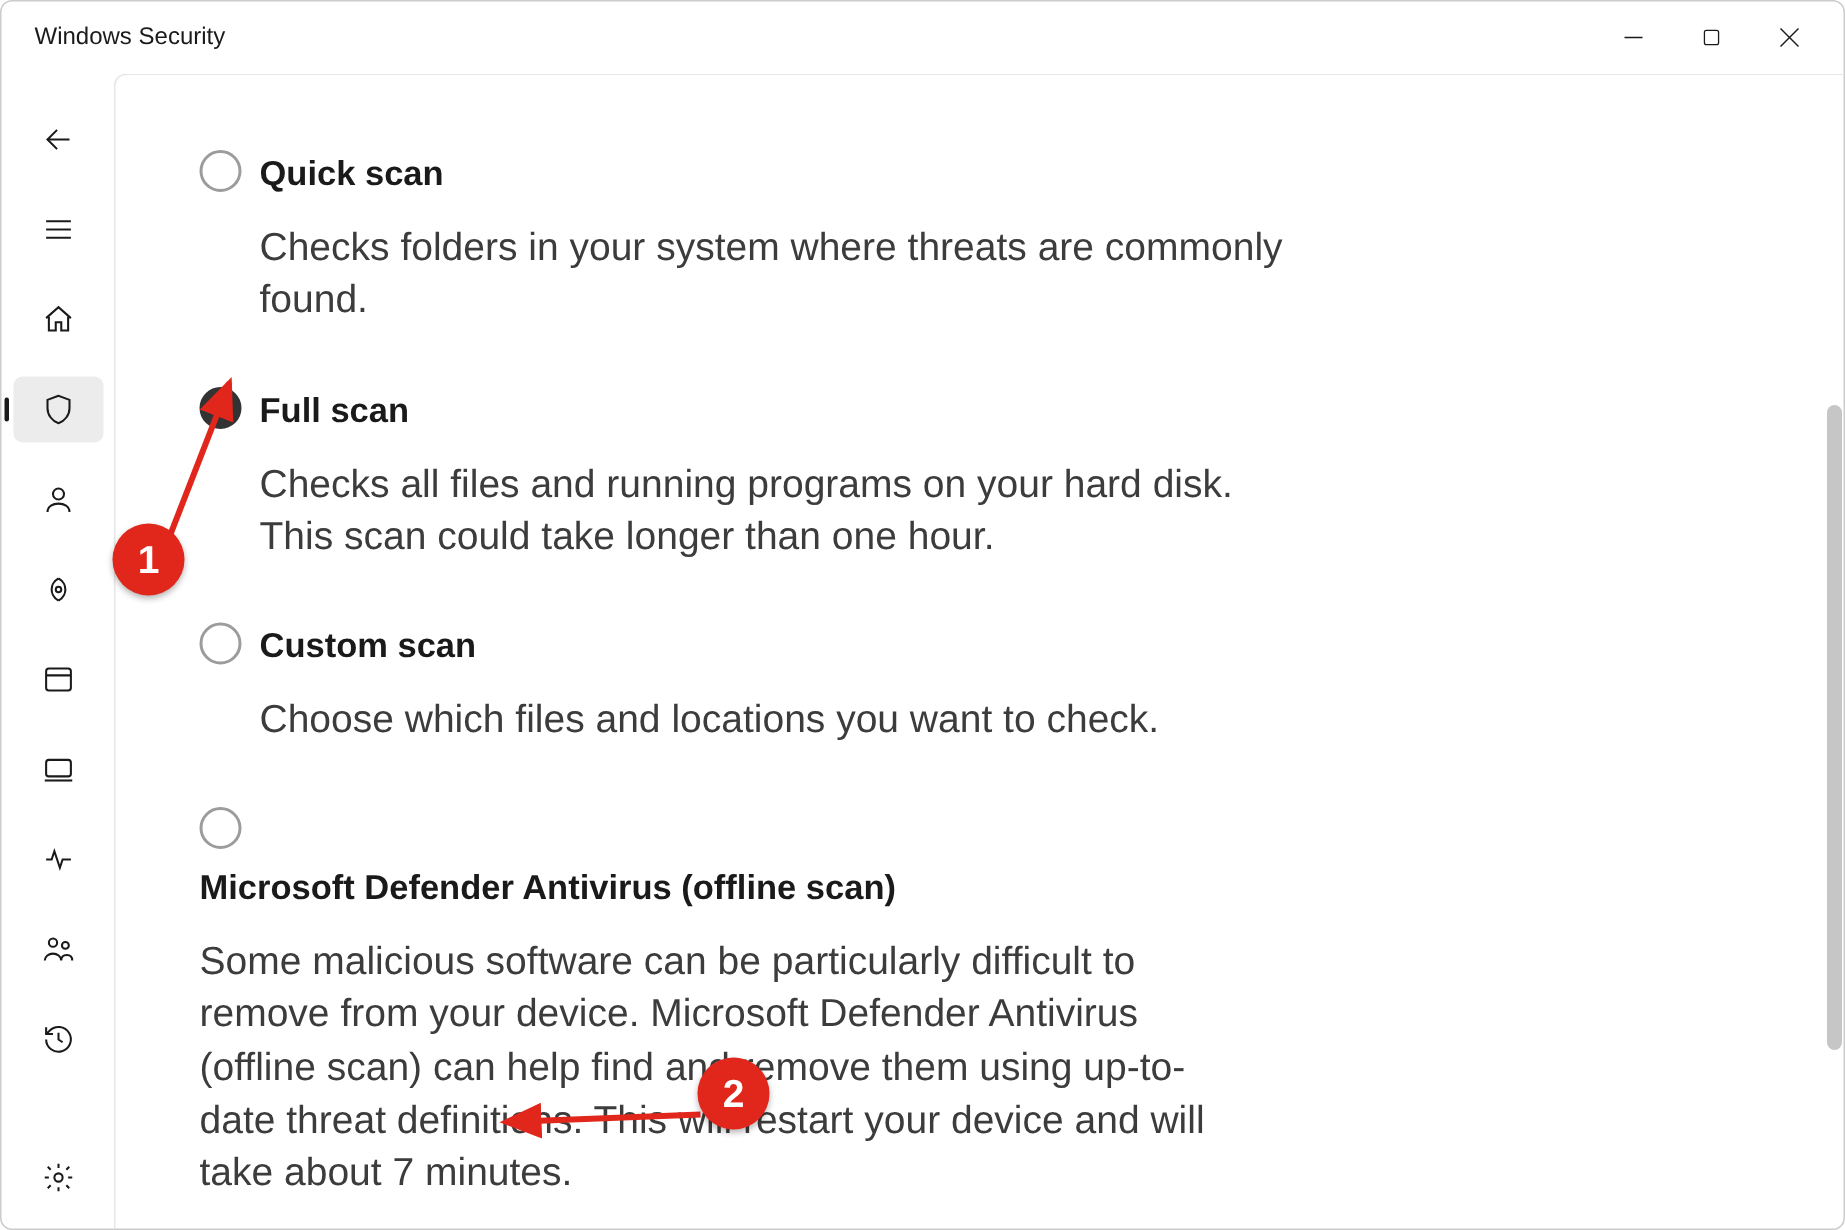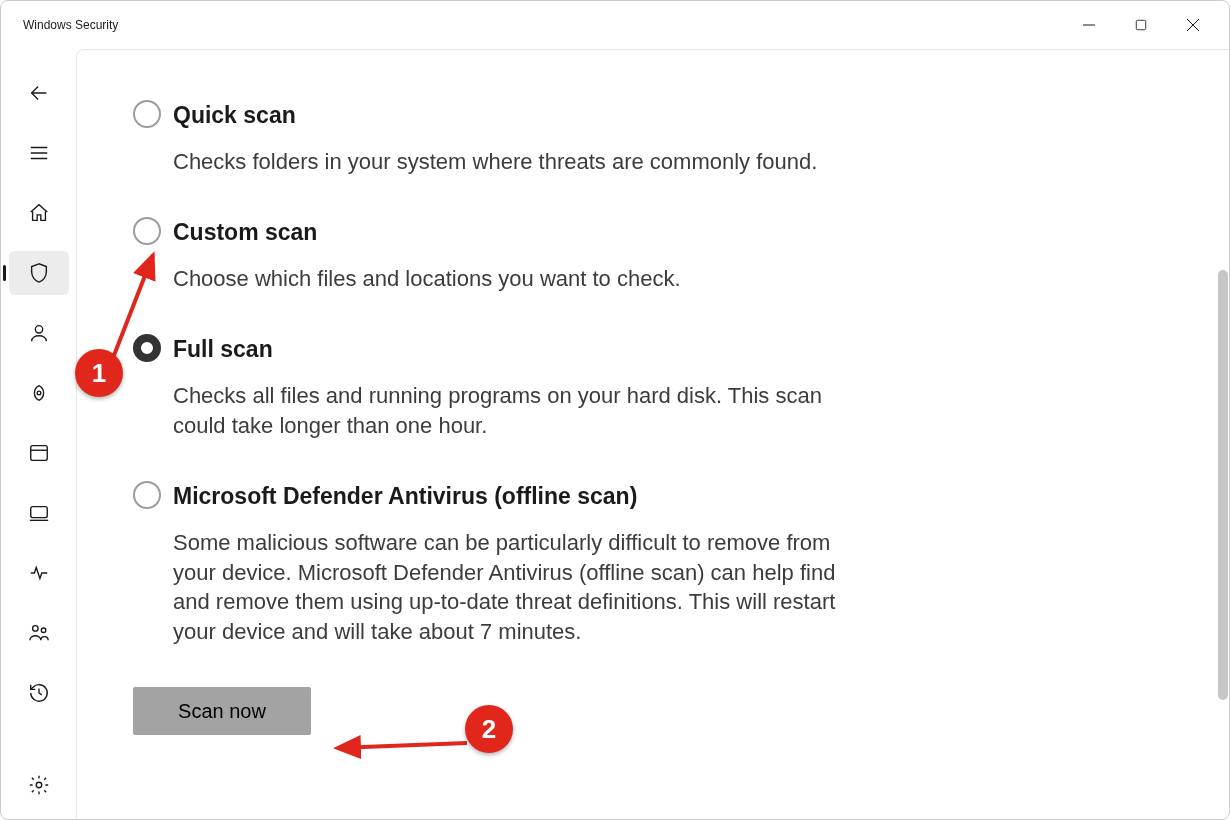--- a/index.html
+++ b/index.html
@@ -12,21 +12,21 @@
       overflow: hidden;
       position: relative;
       border: 1px solid #ccc;
       border-radius: 8px;
     }
     .titlebar {
       height: 48px;
       display: flex;
       align-items: center;
       padding: 0 12px 0 22px;
-      font-size: 12px;
+      font-size: 16px;
     }
     .title-text { flex: 0 0 auto; }
     .title-spacer { flex: 1; }
     .win-controls { display: flex; gap: 4px; }
     .win-btn {
       width: 48px;
       height: 40px;
       display: flex;
       align-items: center;
       justify-content: center;
@@ -95,21 +95,21 @@
       justify-content: center;
       cursor: pointer;
     }
     .radio.selected { border: 8px solid #333; }
     .opt-body .opt-title {
       font-size: 23px;
       font-weight: 600;
       margin-bottom: 18px;
     }
     .opt-body .opt-desc {
-      font-size: 22px;
+      font-size: 26px;
       color: #3c3c3c;
       line-height: 1.36;
       max-width: 700px;
     }
     .scan-btn {
       margin-top: 10px;
       width: 178px;
       height: 48px;
       background: #a3a3a3;
       border: none;
@@ -257,36 +257,36 @@
 
     <div class="option">
       <div class="radio"></div>
       <div class="opt-body">
         <div class="opt-title">Quick scan</div>
         <div class="opt-desc">Checks folders in your system where threats are commonly found.</div>
       </div>
     </div>
 
     <div class="option">
+      <div class="radio selected"></div>
+      <div class="opt-body">
+        <div class="opt-title">Full scan</div>
+        <div class="opt-desc">Checks all files and running programs on your hard disk. This scan could take longer than one hour.</div>
+      </div>
+    </div>
+
+    <div class="option">
       <div class="radio"></div>
       <div class="opt-body">
         <div class="opt-title">Custom scan</div>
         <div class="opt-desc">Choose which files and locations you want to check.</div>
       </div>
     </div>
 
-    <div class="option">
-      <div class="radio selected"></div>
-      <div class="opt-body">
-        <div class="opt-title">Full scan</div>
-        <div class="opt-desc">Checks all files and running programs on your hard disk. This scan could take longer than one hour.</div>
-      </div>
-    </div>
-
-    <div class="option" style="margin-bottom:30px;">
+    <div class="option" style="margin-bottom:30px;flex-direction:column;">
       <div class="radio"></div>
       <div class="opt-body">
         <div class="opt-title">Microsoft Defender Antivirus (offline scan)</div>
         <div class="opt-desc">Some malicious software can be particularly difficult to remove from your device. Microsoft Defender Antivirus (offline scan) can help find and remove them using up-to-date threat definitions. This will restart your device and will take about 7 minutes.</div>
       </div>
     </div>
 
     <button class="scan-btn">Scan now</button>
 
     <div class="scrollbar"></div>

